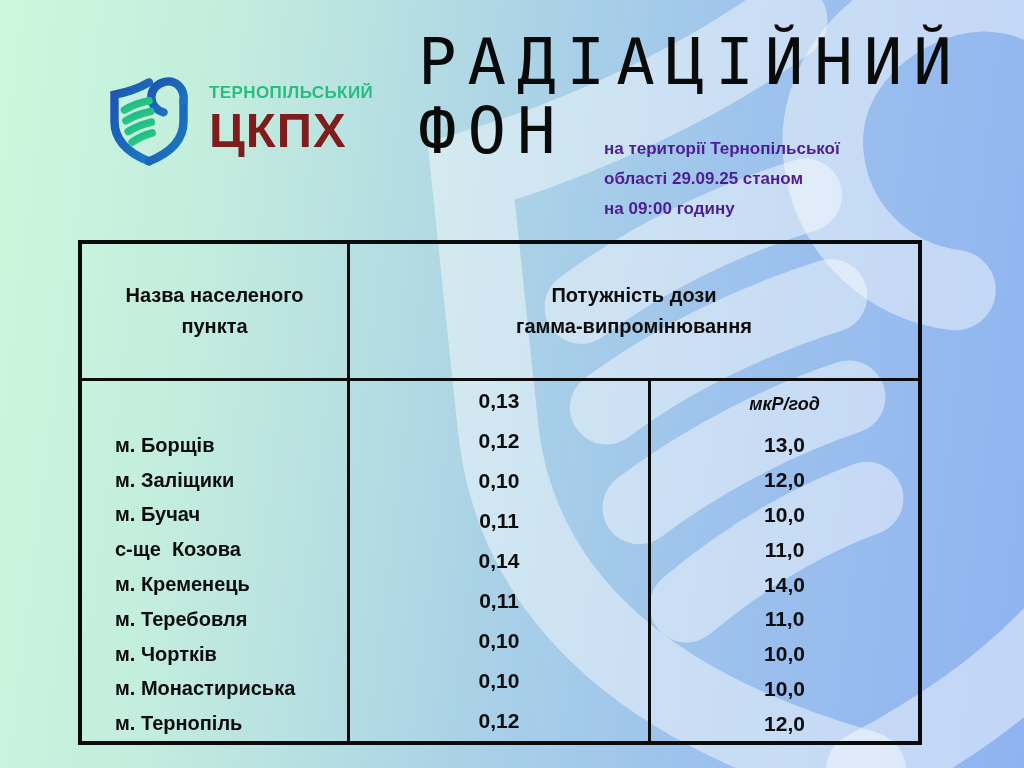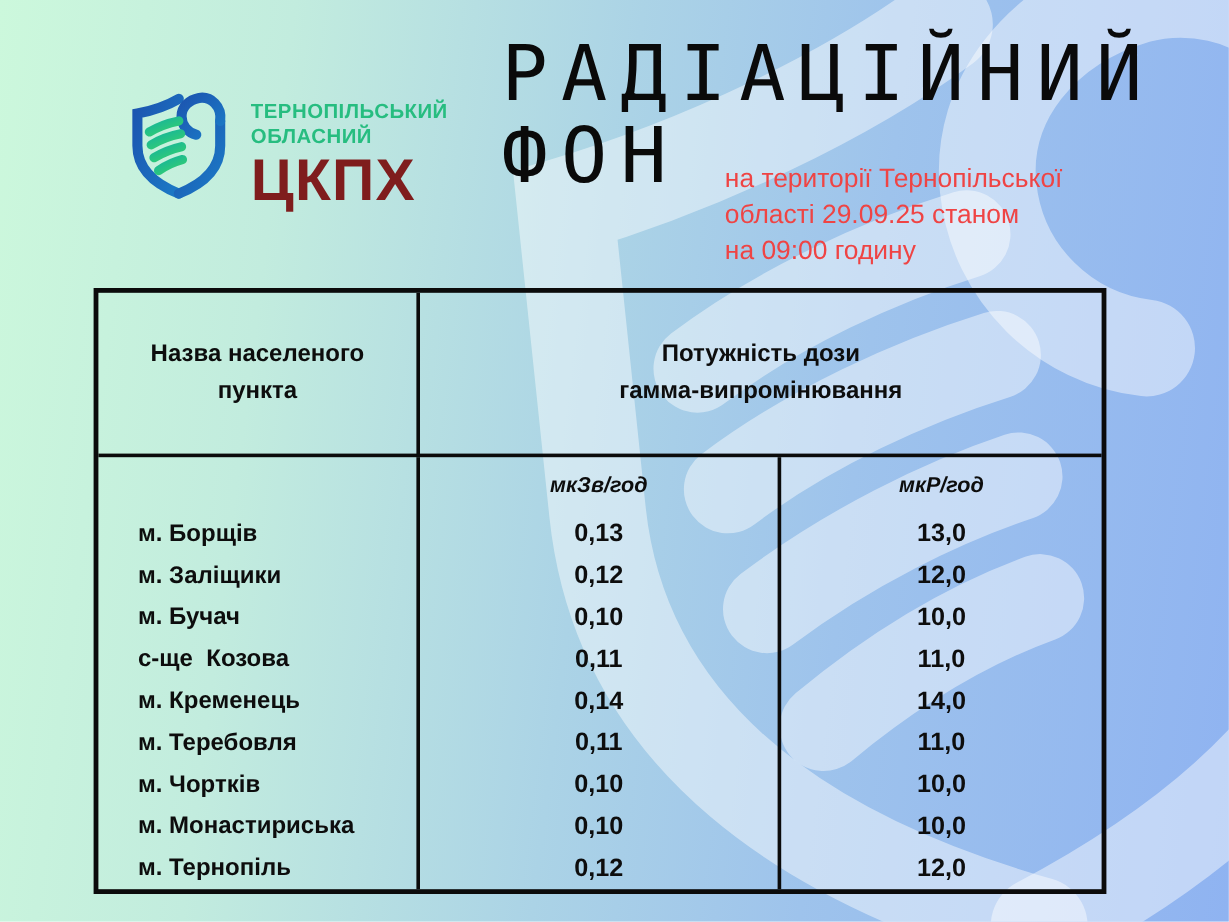--- a/index.html
+++ b/index.html
@@ -25,21 +25,21 @@
   .org-abbr{font-weight:700;font-size:49px;line-height:50px;letter-spacing:1px;color:#7f1d1d;margin-top:2px;}
 
   .title{
     position:absolute;left:418px;top:28px;
     font-family:"DejaVu Sans Mono",monospace;
     font-size:64px;line-height:69px;font-weight:400;
     letter-spacing:11px;color:#0a0a0a;white-space:nowrap;
   }
   .subtitle{
     position:absolute;left:604px;top:134px;
-    font-weight:400;font-size:22px;line-height:30px;color:#ef4444;
+    font-weight:700;font-size:17px;line-height:30px;color:#4c1d95;
   }
 
   
   .rtable{
     position:absolute;left:78px;top:240px;width:844px;height:505px;
     border:4px solid #0b0b0b;box-sizing:border-box;
     display:grid;
     grid-template-columns:268px 301px 1fr;
     grid-template-rows:137px 1fr;
   }
@@ -93,21 +93,20 @@
       </g>
       <g fill="none" stroke="url(#grnGrad)" stroke-linecap="round">
         <path d="M28 48 C 38 42 50 38 60 36" stroke-width="10"></path>
         <path d="M30 62 C 40 56 52 52 62 50" stroke-width="10"></path>
         <path d="M33 76 C 43 70 54 66 63 64" stroke-width="10"></path>
         <path d="M38 90 C 47 84 56 80 64 78" stroke-width="10"></path>
       </g>
     </svg>
     <div class="logo-text">
       <div class="org-line">ТЕРНОПІЛЬСЬКИЙ</div>
-      <div class="org-line">ОБЛАСНИЙ</div>
       <div class="org-abbr">ЦКПХ</div>
     </div>
   </div>
 
   <div class="title">
     <div>РАДІАЦІЙНИЙ</div>
     <div>ФОН</div>
   </div>
 
   <div class="subtitle">
@@ -135,21 +134,20 @@
       <div class="cellrow name-cell">м. Бучач</div>
       <div class="cellrow name-cell">с-ще  Козова</div>
       <div class="cellrow name-cell">м. Кременець</div>
       <div class="cellrow name-cell">м. Теребовля</div>
       <div class="cellrow name-cell">м. Чортків</div>
       <div class="cellrow name-cell">м. Монастириська</div>
       <div class="cellrow name-cell">м. Тернопіль</div>
     </div>
 
     <div class="bcol bcol2">
-      <div class="unit-row">мкЗв/год</div>
       <div class="cellrow val-cell">0,13</div>
       <div class="cellrow val-cell">0,12</div>
       <div class="cellrow val-cell">0,10</div>
       <div class="cellrow val-cell">0,11</div>
       <div class="cellrow val-cell">0,14</div>
       <div class="cellrow val-cell">0,11</div>
       <div class="cellrow val-cell">0,10</div>
       <div class="cellrow val-cell">0,10</div>
       <div class="cellrow val-cell">0,12</div>
     </div>

